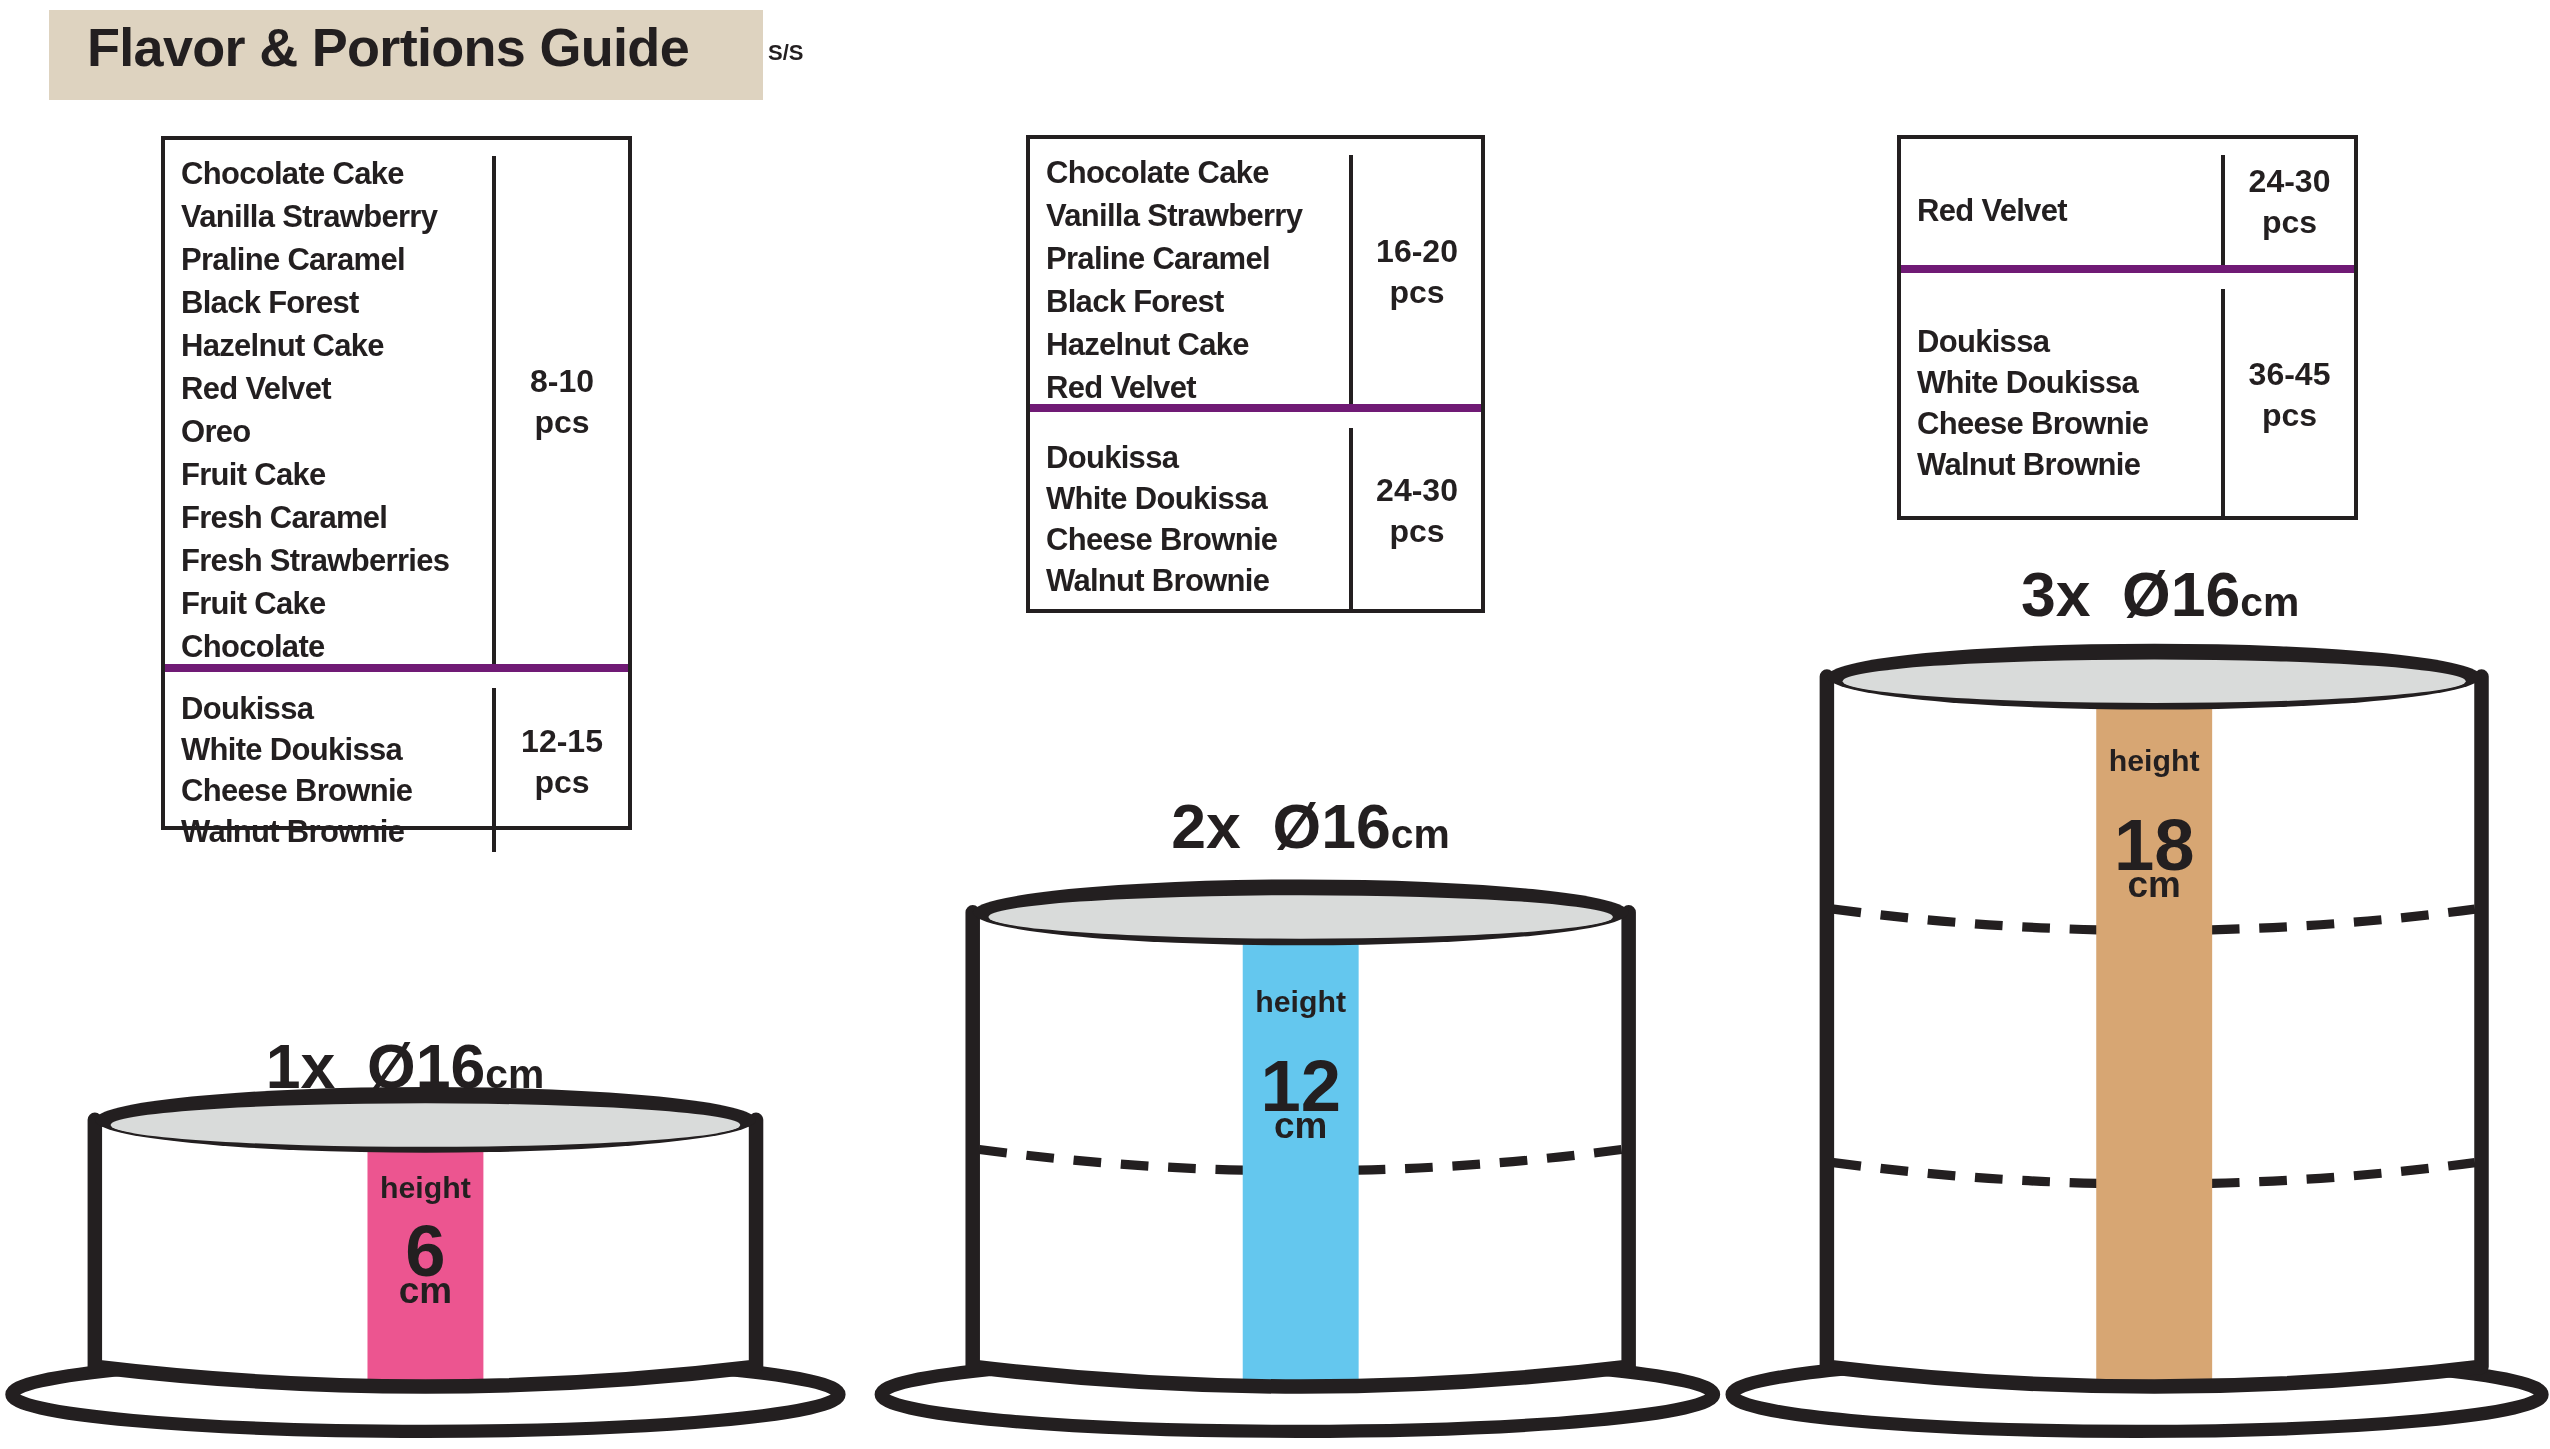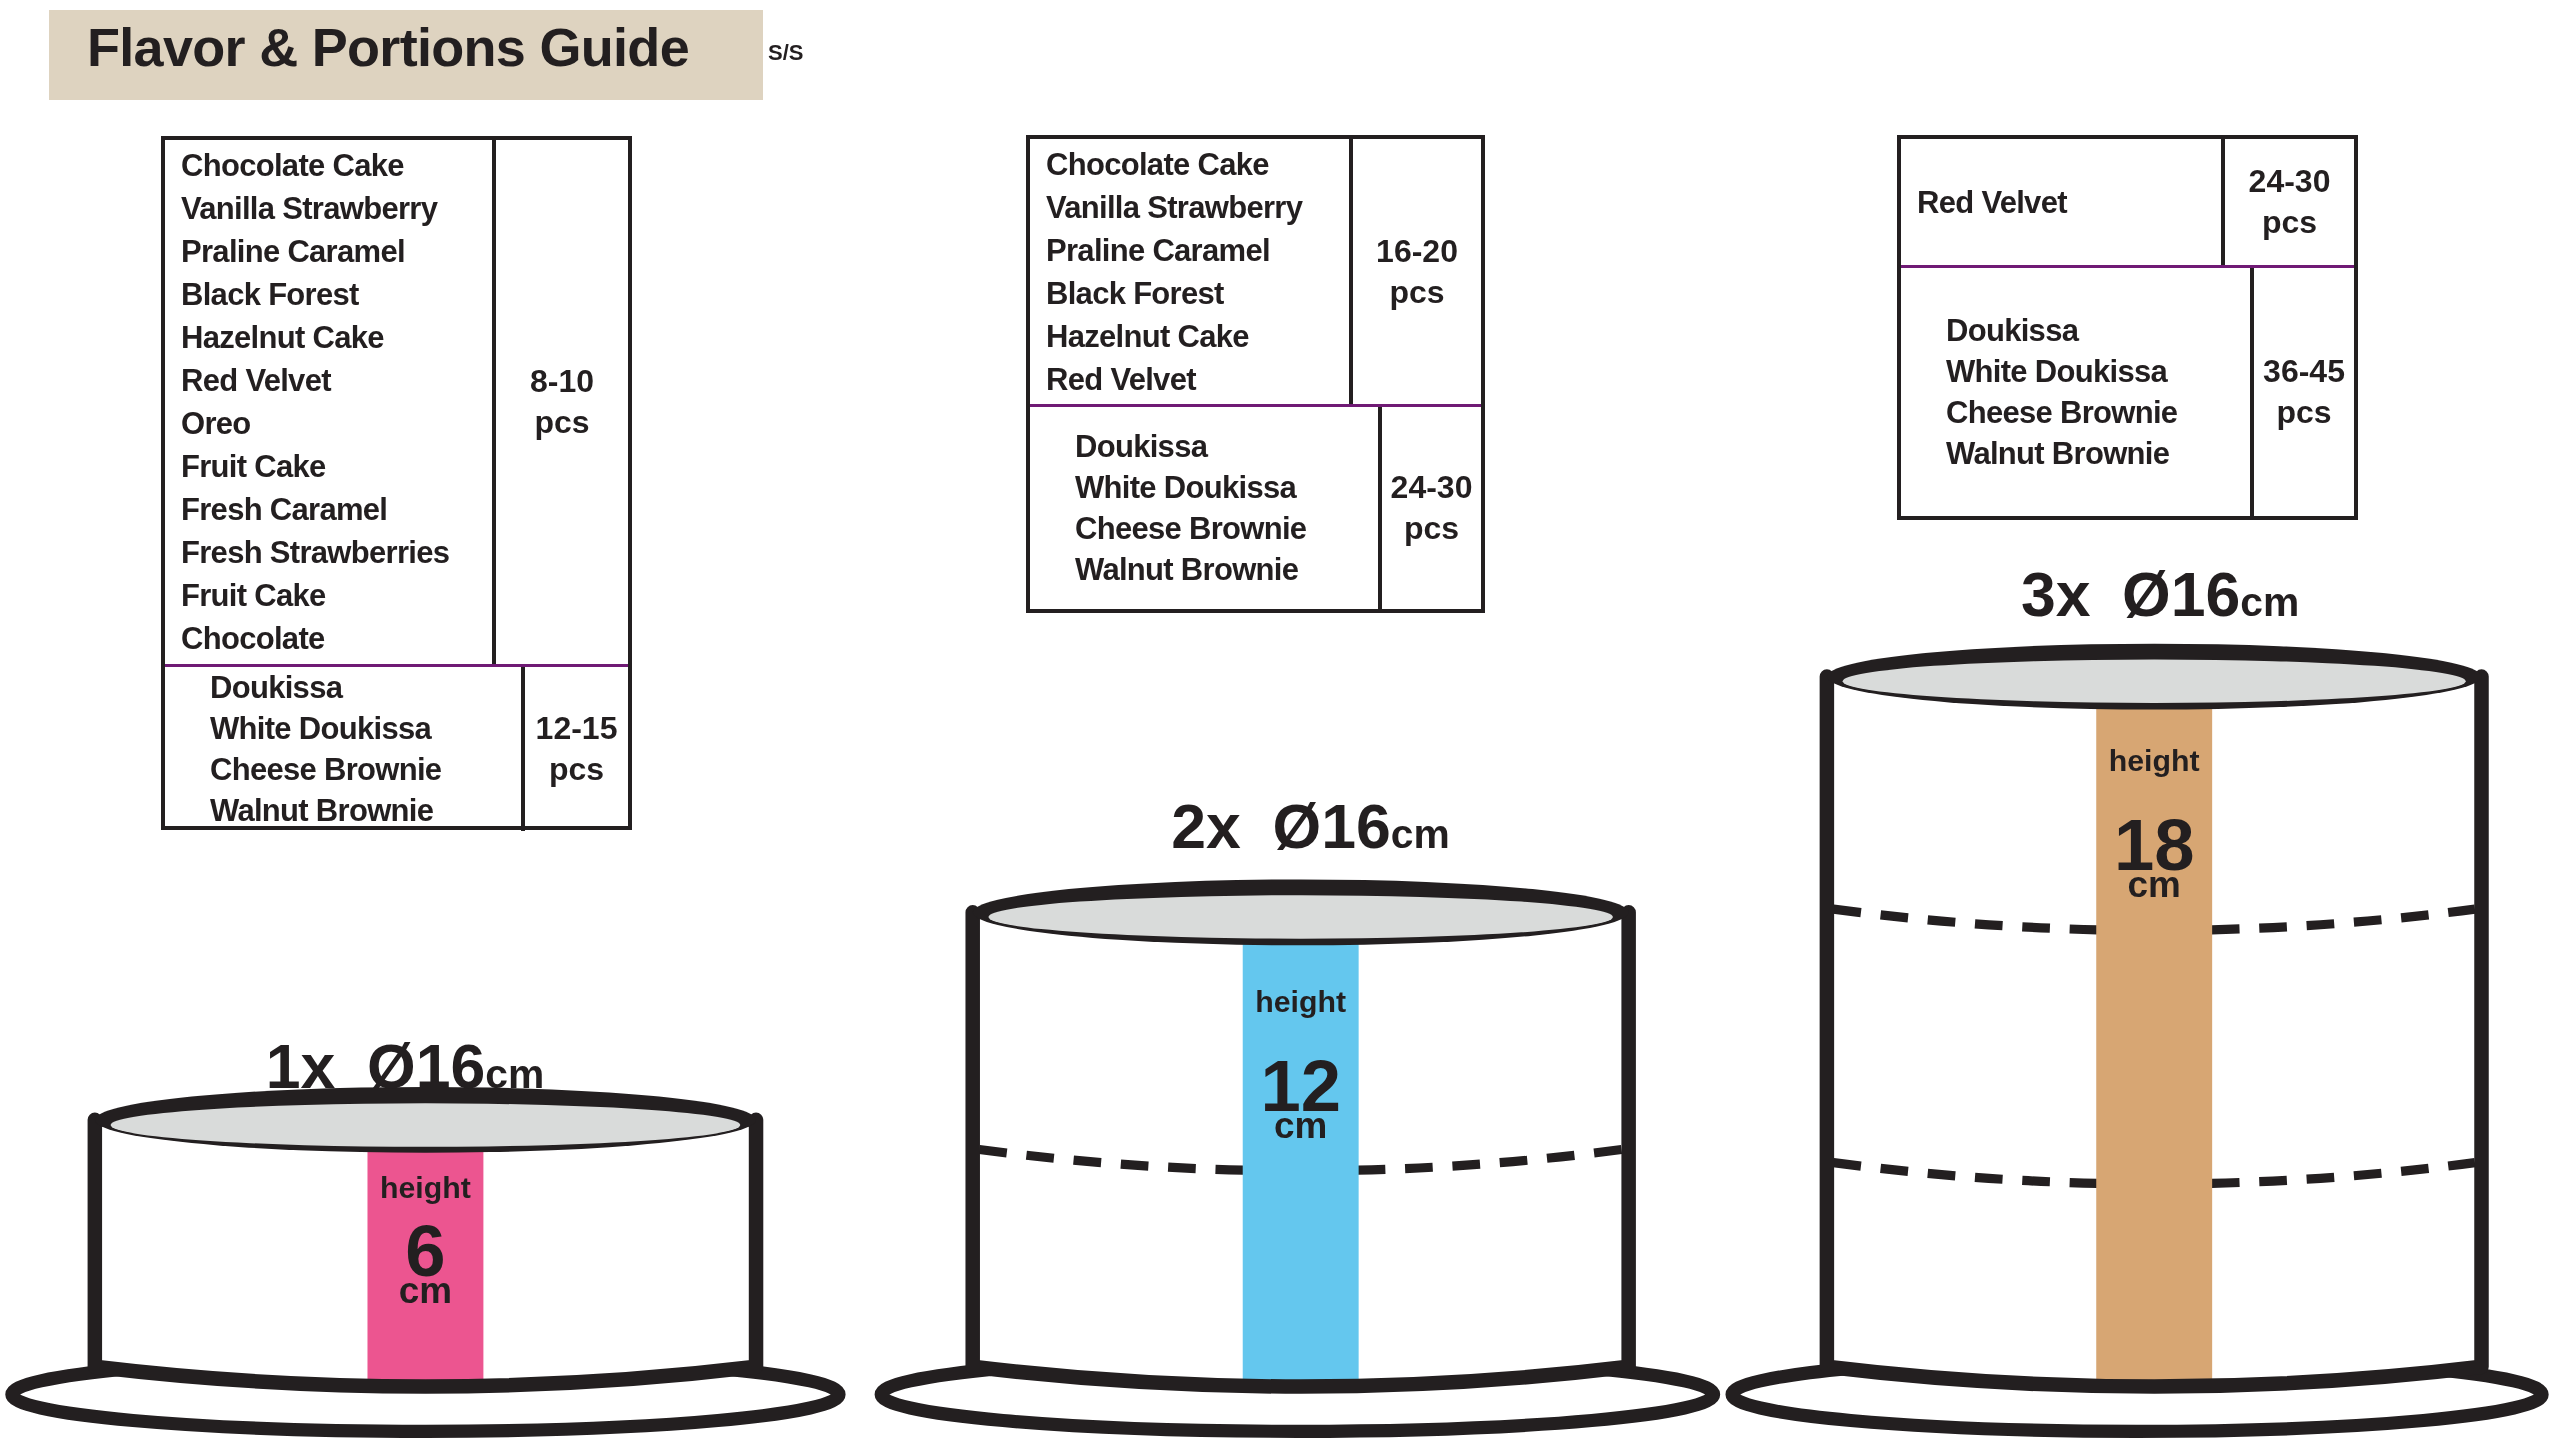--- a/index.html
+++ b/index.html
@@ -6,24 +6,24 @@
   html,body{margin:0;padding:0;width:2550px;height:1450px;background:#ffffff;overflow:hidden;}
   body{font-family:"Liberation Sans","DejaVu Sans",sans-serif;color:#231f20;}
   .abs{position:absolute;}
   
   .title-bar{left:49px;top:10px;width:676px;height:90px;background:#ded3c0;
              font-size:54px;font-weight:700;letter-spacing:-0.7px;line-height:74px;padding-left:38px;}
   .season{left:768px;top:38px;font-size:22px;font-weight:700;line-height:29px;}
   
   .ftable{border:4px solid #231f20;background:#ffffff;display:flex;flex-direction:column;box-sizing:border-box;}
   .trow{display:flex;flex:0 0 auto;box-sizing:border-box;}
-  .trow + .trow{border-top:3px solid #701a75;padding-left:29px;}
+  .trow + .trow{border-top:8px solid #701a75;}
   .flavors{box-sizing:border-box;border-right:4px solid #231f20;padding-left:16px;
            display:flex;flex-direction:column;justify-content:center;
-           font-size:31px;font-weight:700;letter-spacing:-0.7px;line-height:41px;white-space:nowrap;}
+           font-size:31px;font-weight:700;letter-spacing:-0.7px;line-height:41px;white-space:nowrap;margin-top:16px;}
   .lh66 .flavors{line-height:43px;}
   .pcs{flex:1;display:flex;flex-direction:column;justify-content:center;align-items:center;
        font-size:32px;font-weight:700;line-height:41px;}
   
   #t1{left:161px;top:136px;width:471px;height:694px;}
   #t1 .r1{height:524px;} #t1 .r2{flex:1;}
   #t1 .flavors{width:331px;}
   #t2{left:1026px;top:135px;width:459px;height:478px;}
   #t2 .r1{height:265px;} #t2 .r2{flex:1;}
   #t2 .flavors{width:323px;}

